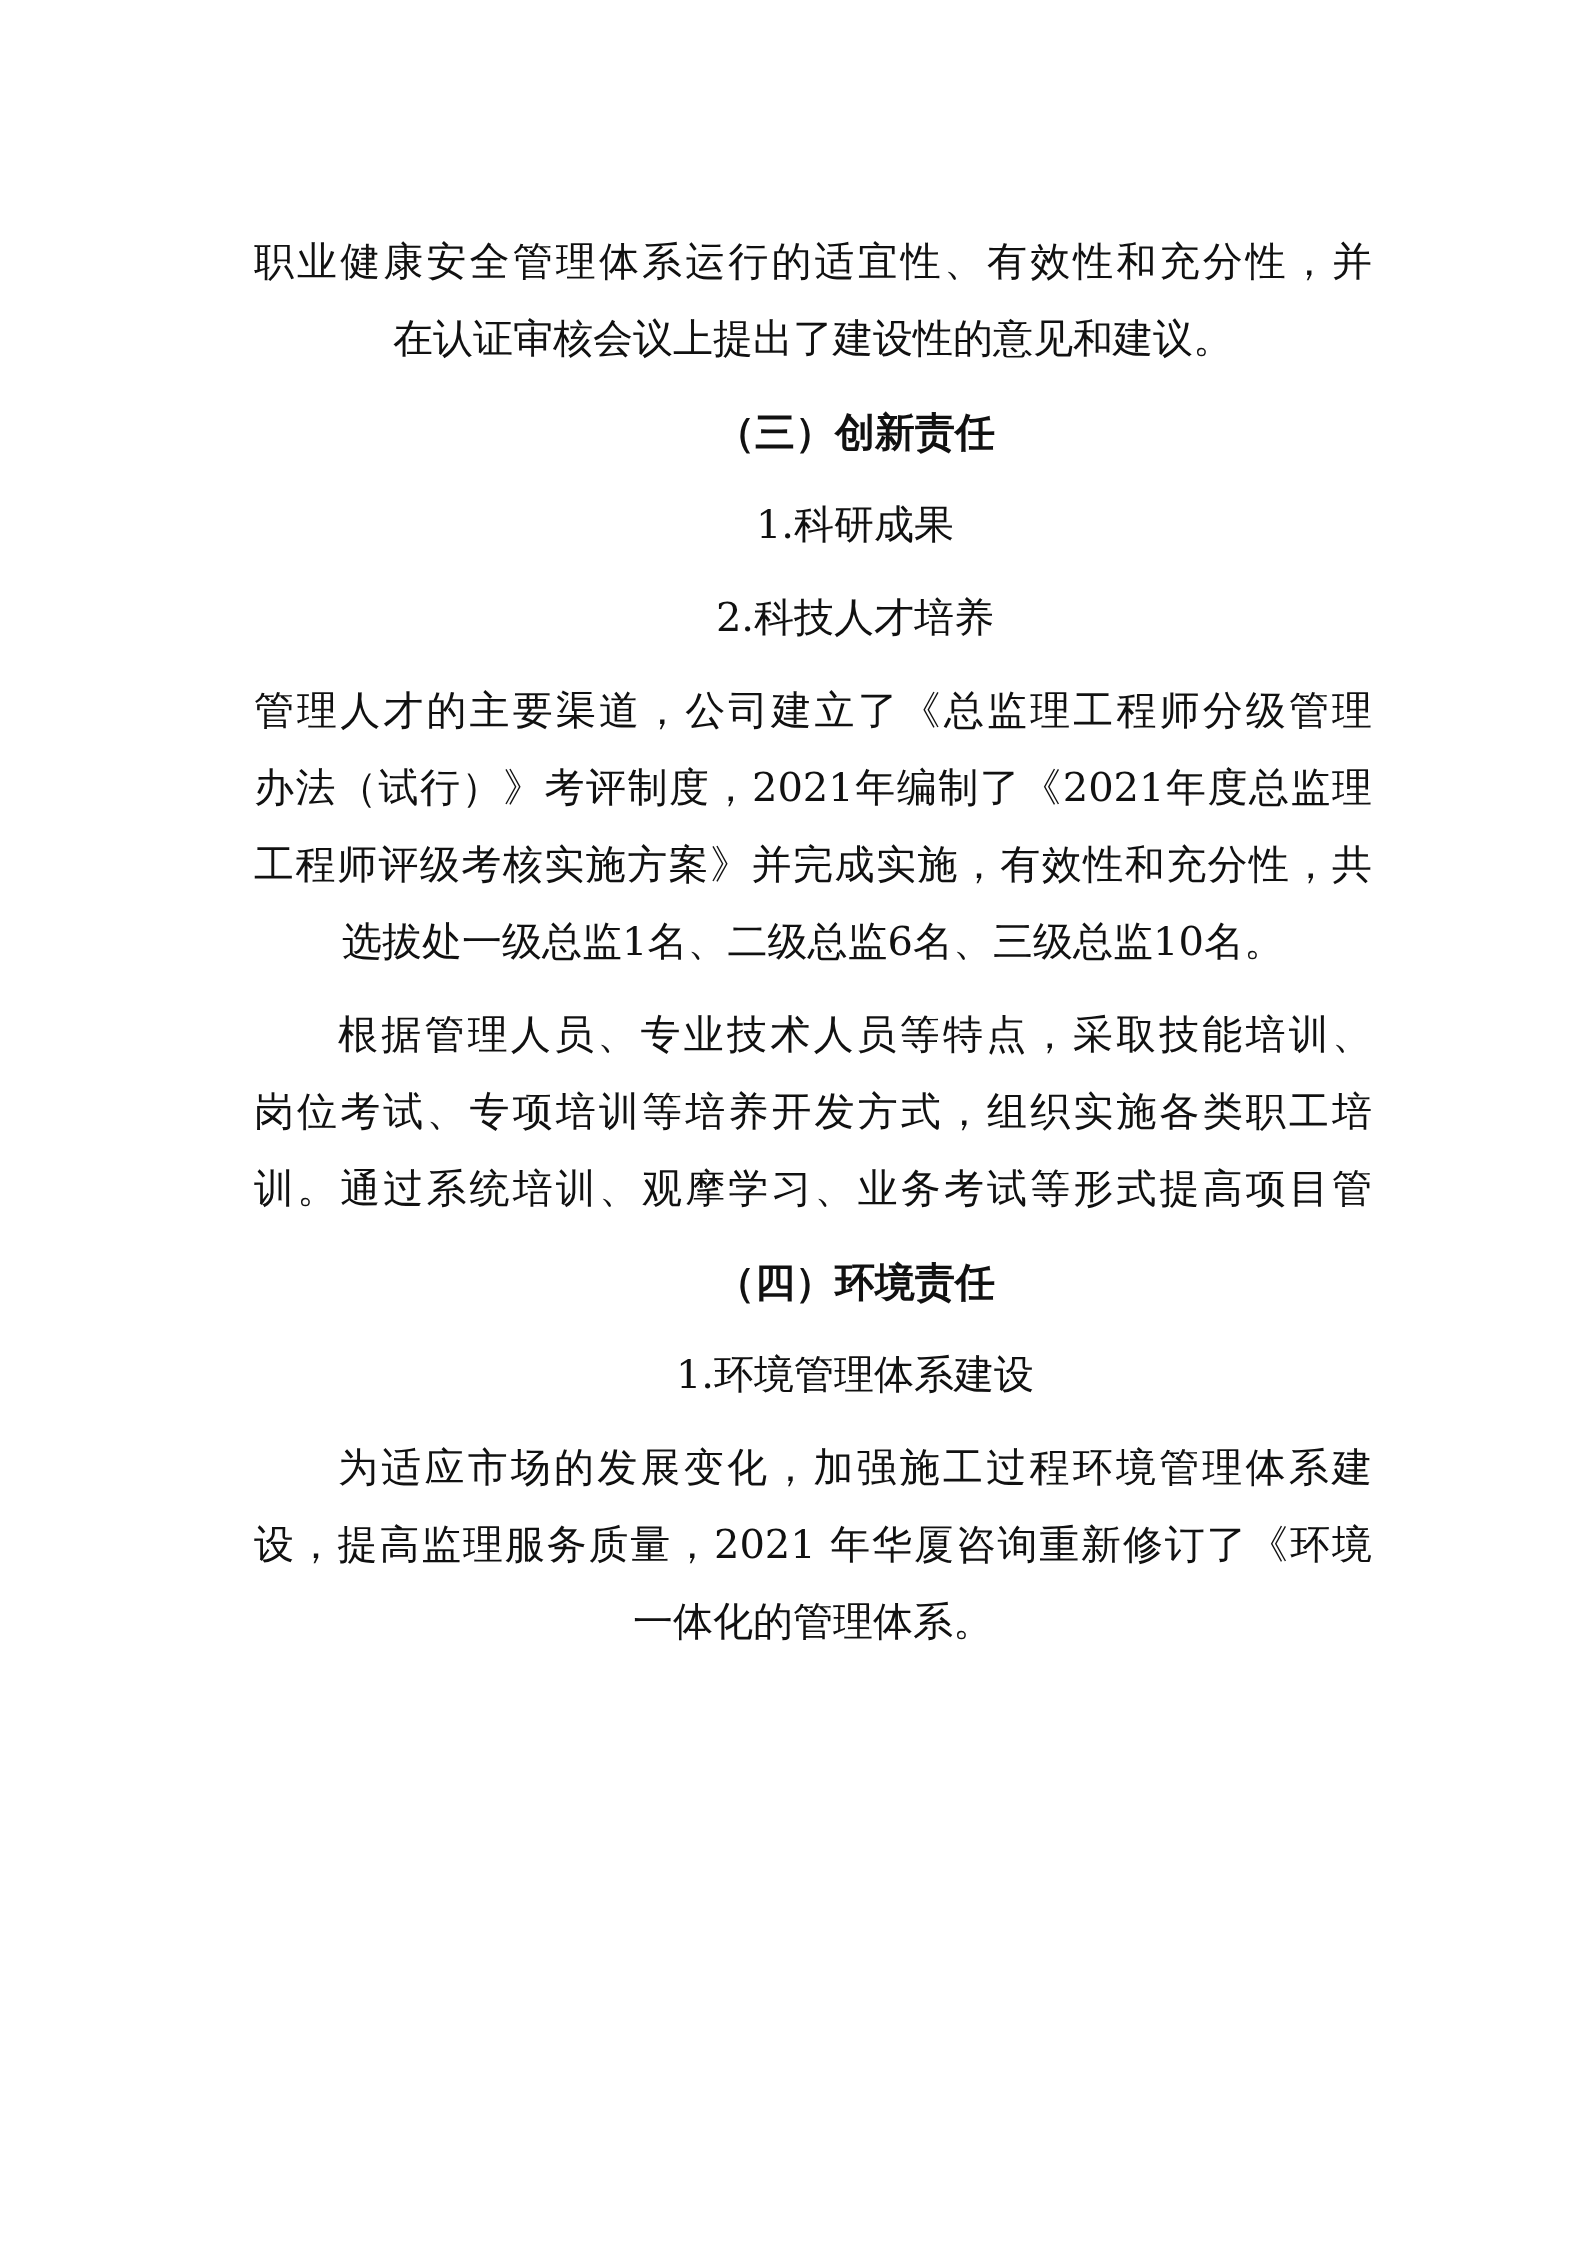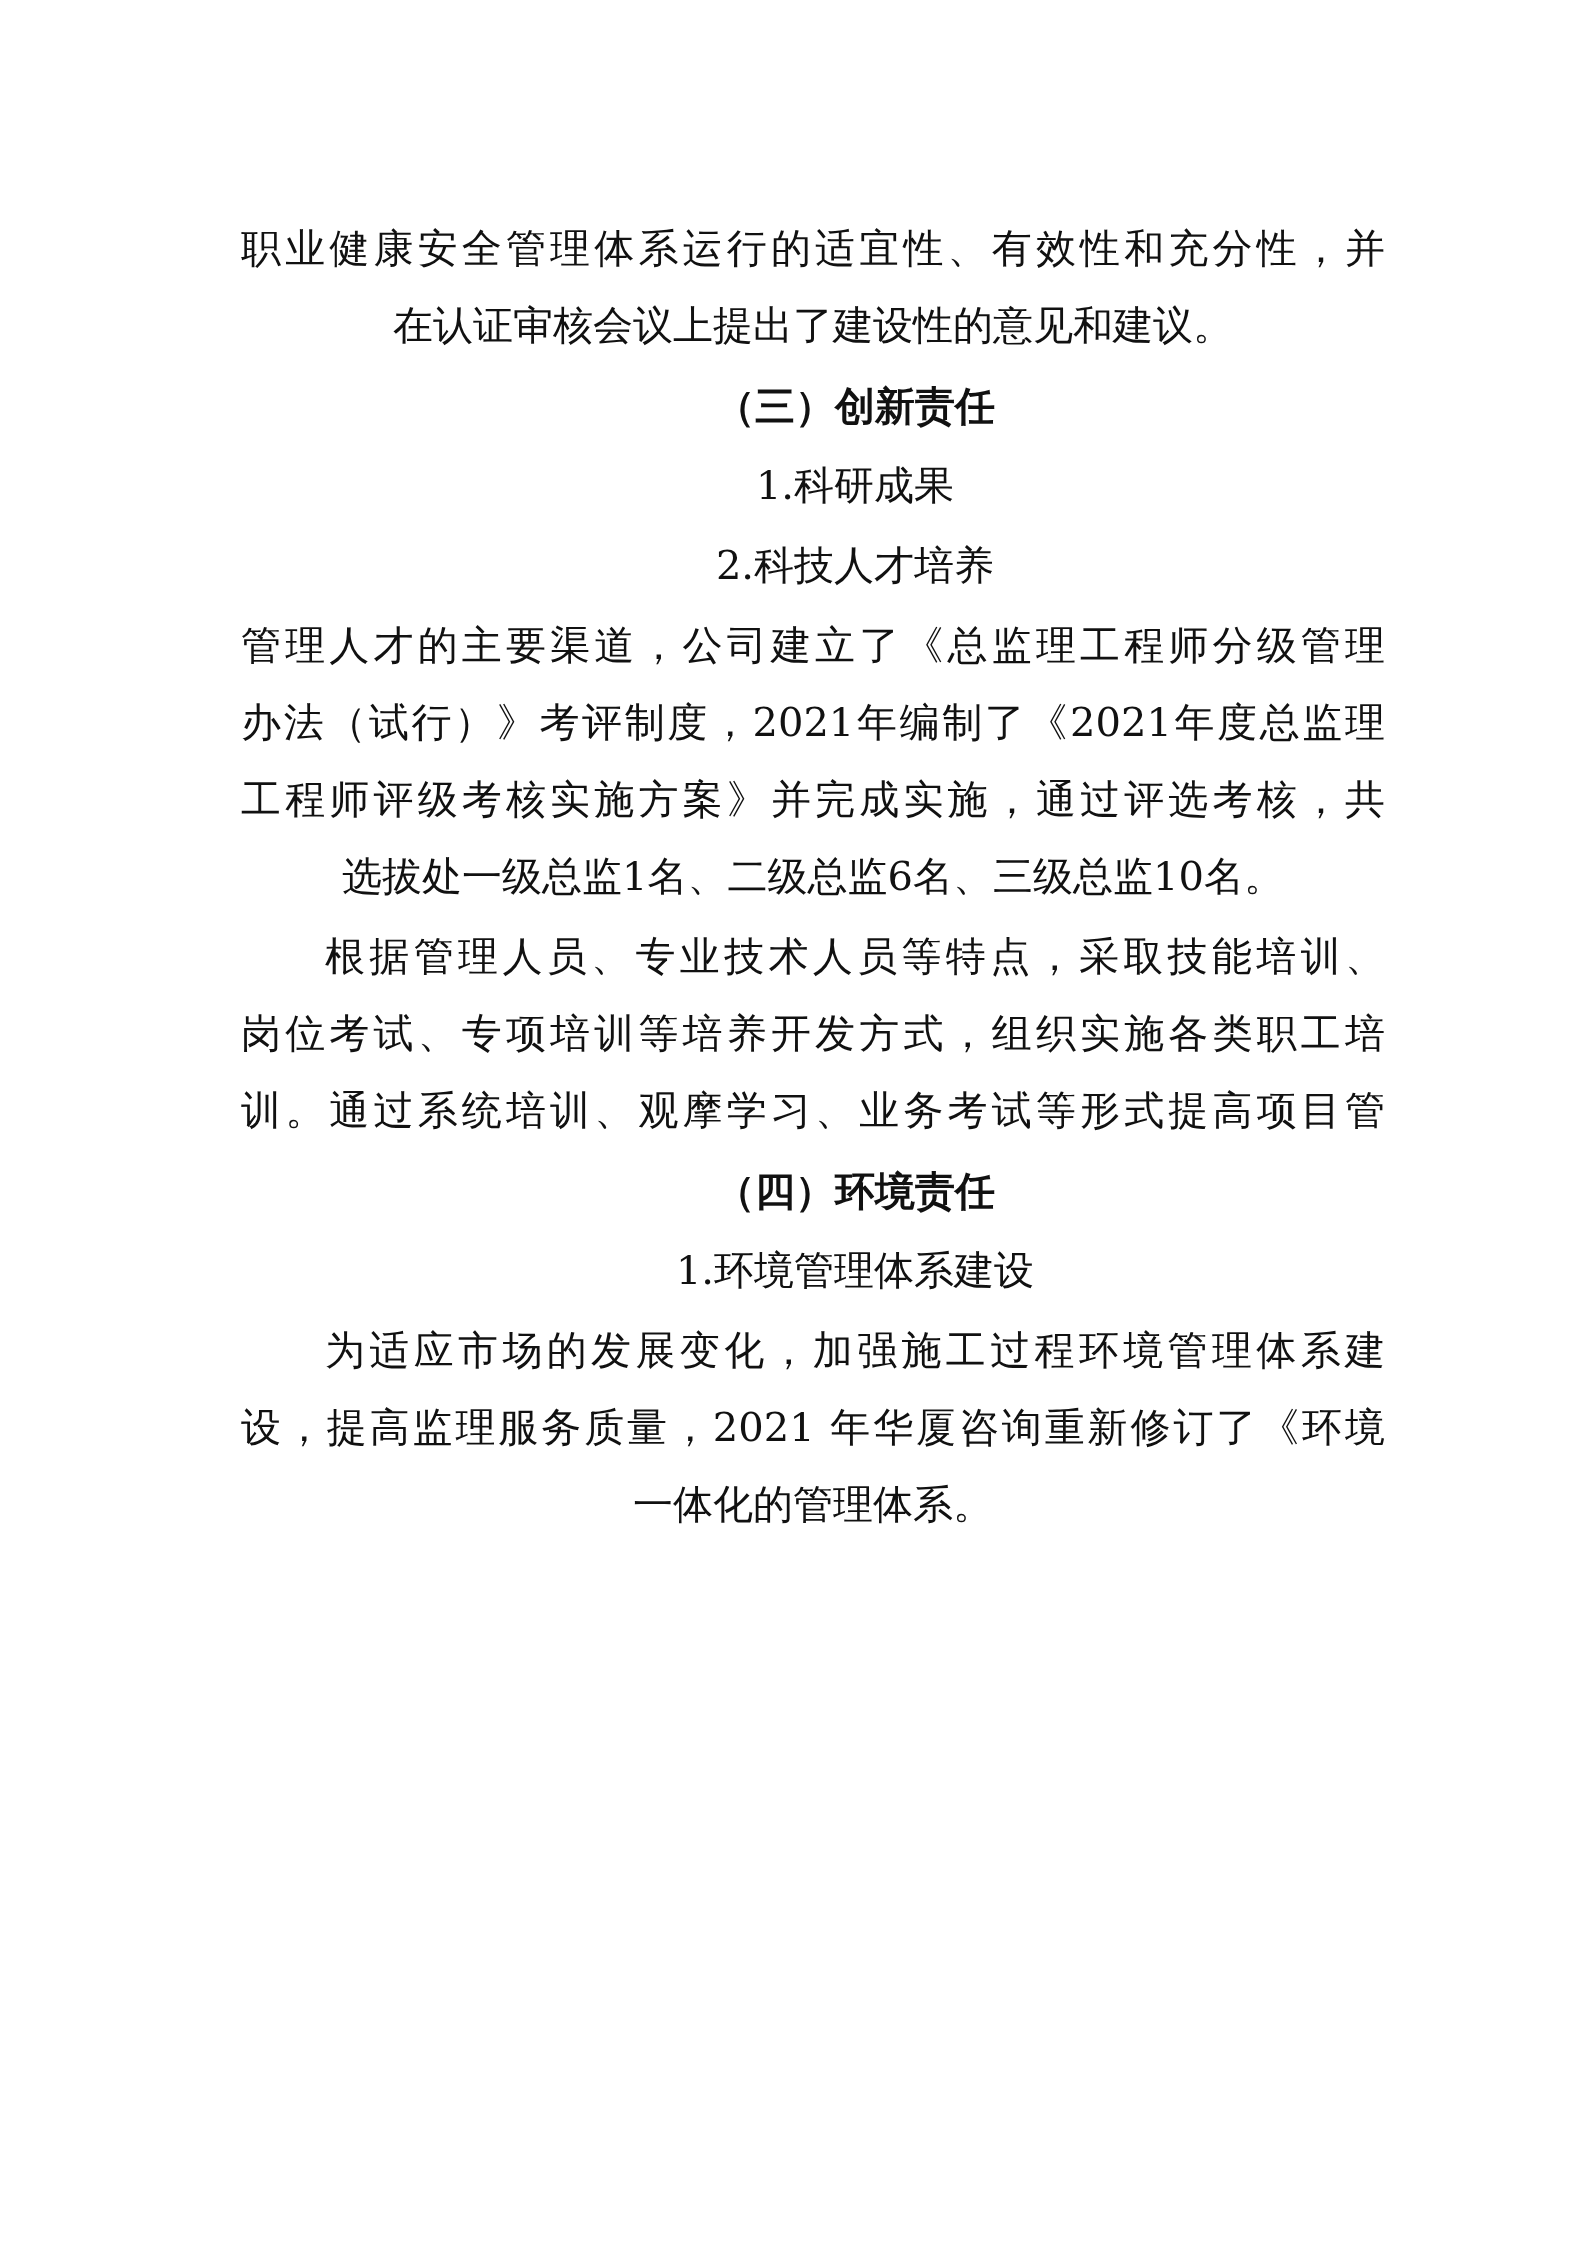--- a/index.html
+++ b/index.html
@@ -16,21 +16,21 @@
     font-family: "DejaVu Serif", "Liberation Serif", serif;
     color: #111111;
   }
   .doc-body {
     position: absolute;
     left: 238px;
     top: 207px;
     width: 1150px;
   }
   .block {
-    margin: 3px;
+    margin: 16px;
     padding: 0;
   }
   .line {
     height: 77px;
     line-height: 77px;
     font-size: 40px;
     white-space: normal;
     overflow: hidden;
     text-align: center;
   }
@@ -63,21 +63,21 @@
       </div>
       <div class="block paragraph">
         <div class="line indent">1.科研成果</div>
       </div>
       <div class="block paragraph">
         <div class="line indent">2.科技人才培养</div>
       </div>
       <div class="block paragraph">
         <div class="line full">管理人才的主要渠道，公司建立了《总监理工程师分级管理</div>
         <div class="line full">办法（试行）》考评制度，2021年编制了《2021年度总监理</div>
-        <div class="line full">工程师评级考核实施方案》并完成实施，通过评选考核，共</div>
+        <div class="line full">工程师评级考核实施方案》并完成实施，有效性和充分性，共</div>
         <div class="line">选拔处一级总监1名、二级总监6名、三级总监10名。</div>
       </div>
       <div class="block paragraph">
         <div class="line indent full">根据管理人员、专业技术人员等特点，采取技能培训、</div>
         <div class="line full">岗位考试、专项培训等培养开发方式，组织实施各类职工培</div>
         <div class="line full">训。通过系统培训、观摩学习、业务考试等形式提高项目管</div>
       </div>
       <div class="block heading">
         <div class="line indent">（四）环境责任</div>
       </div>

